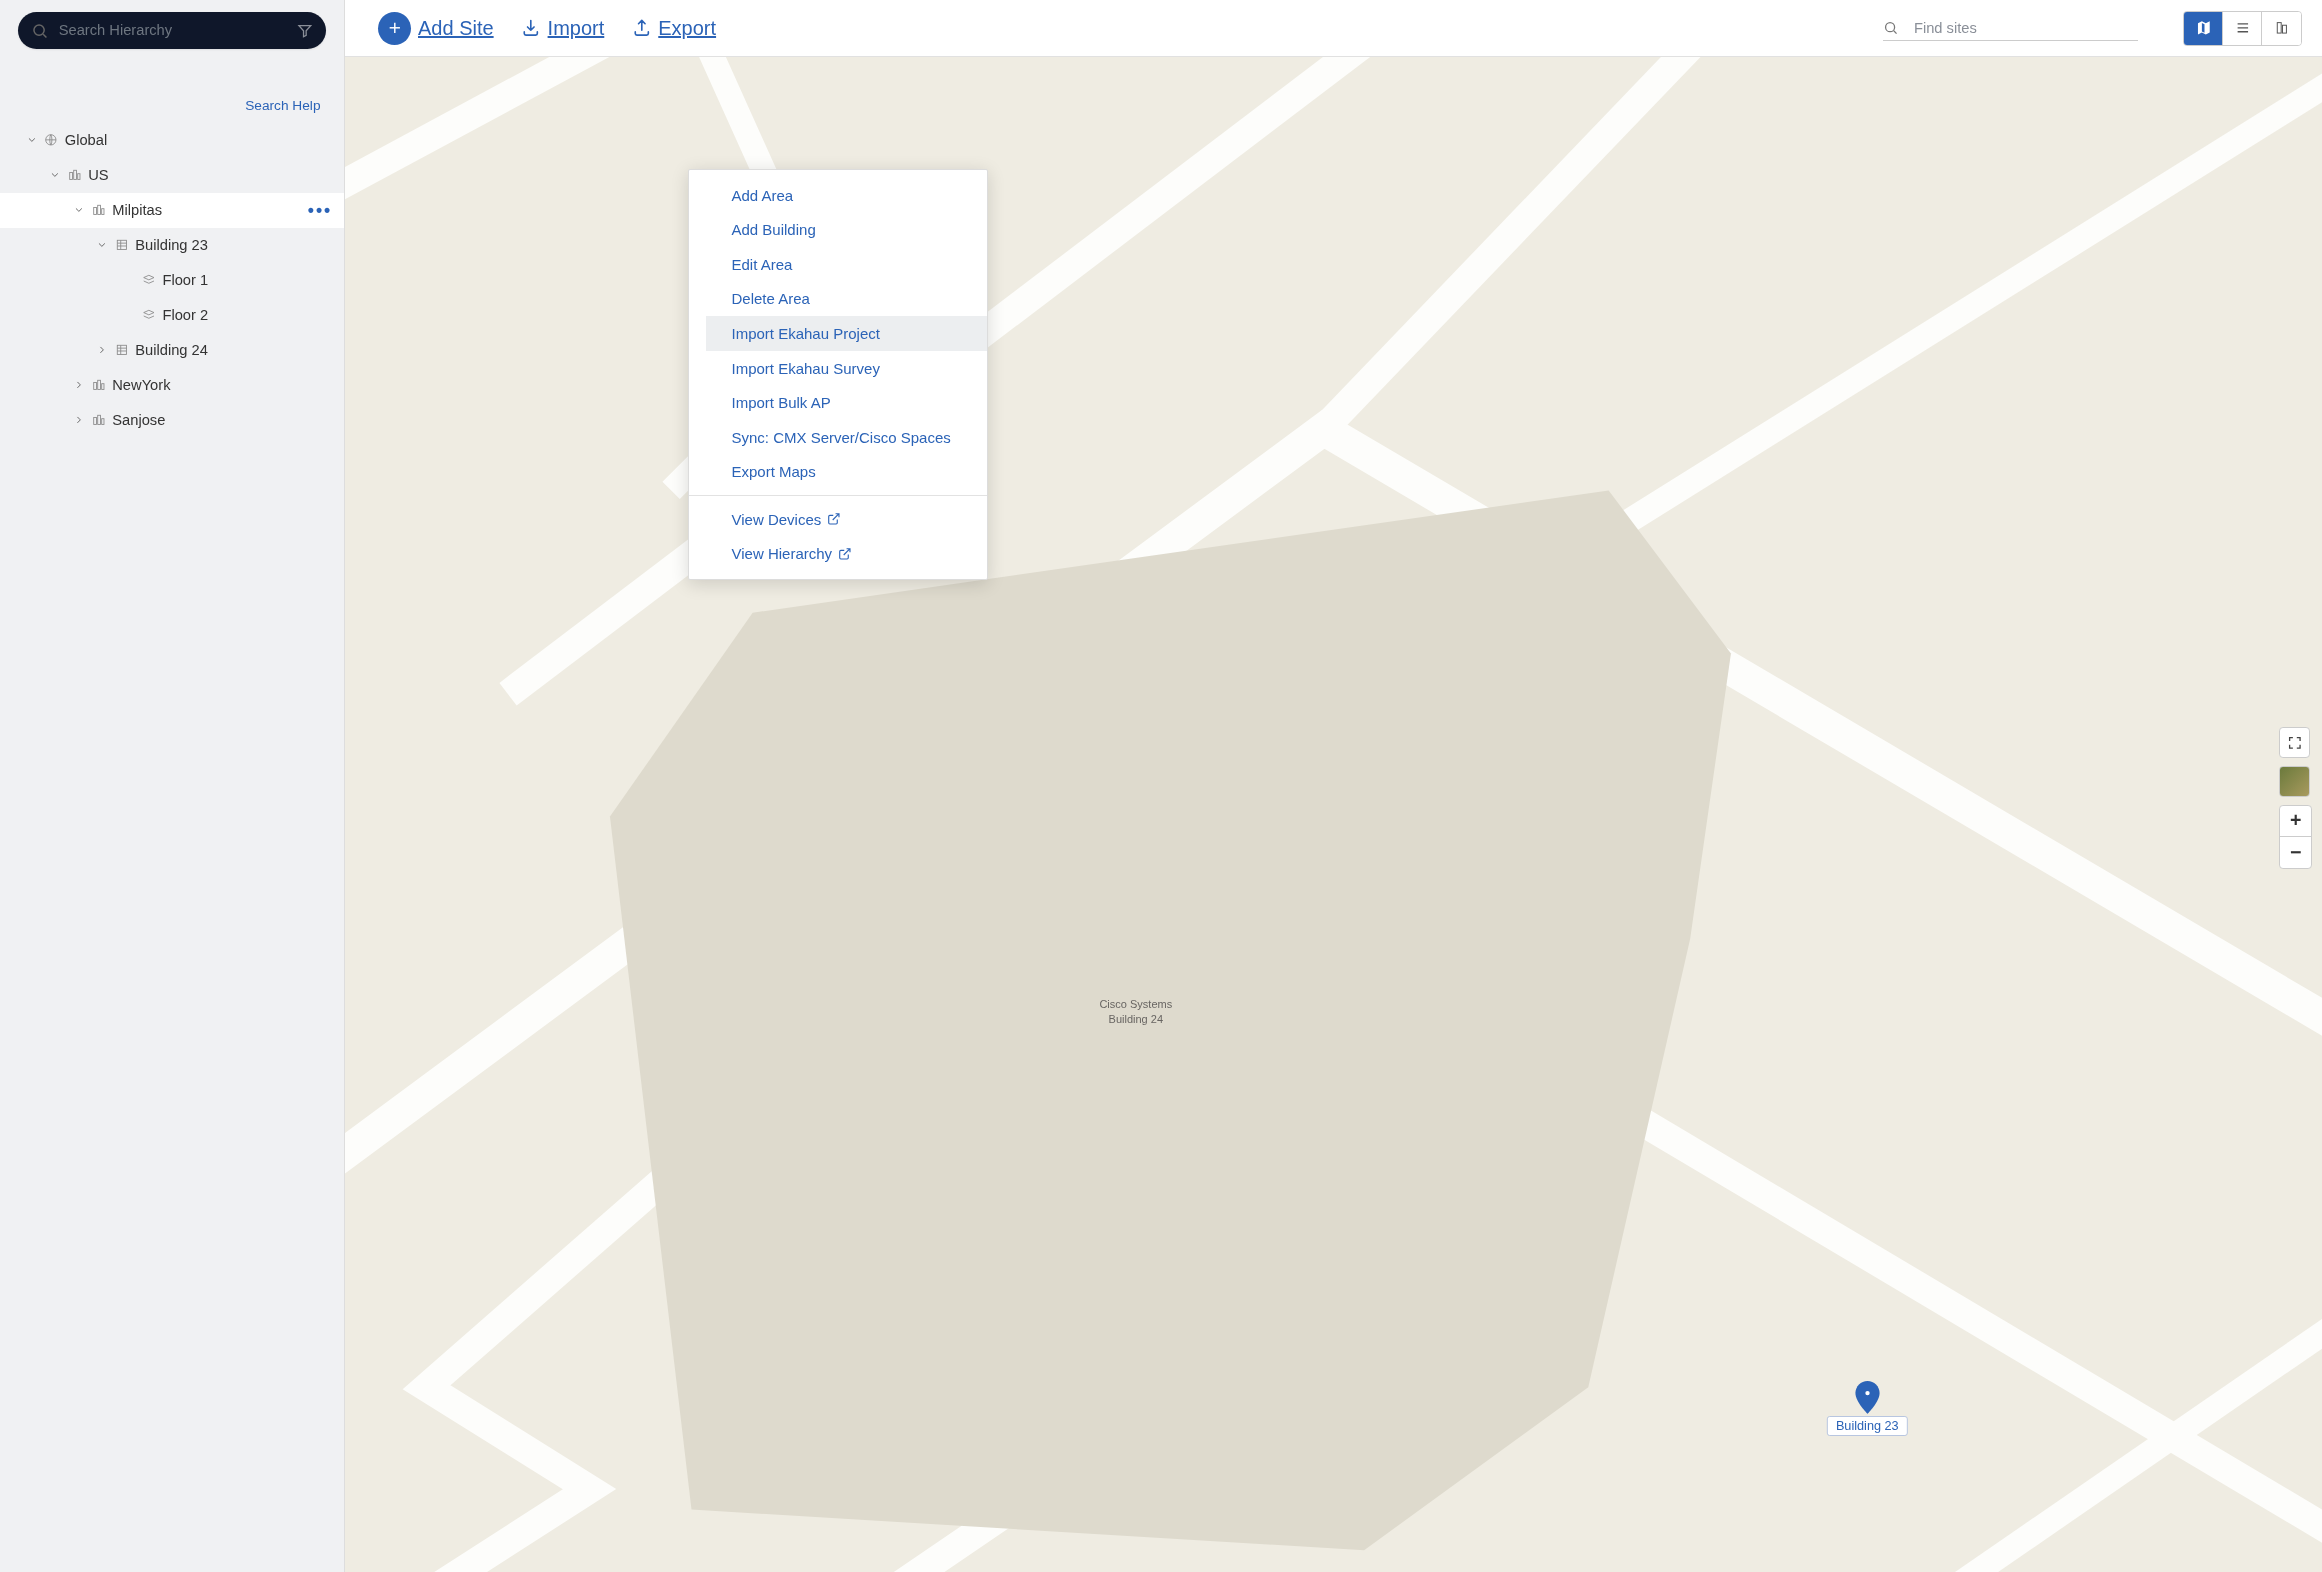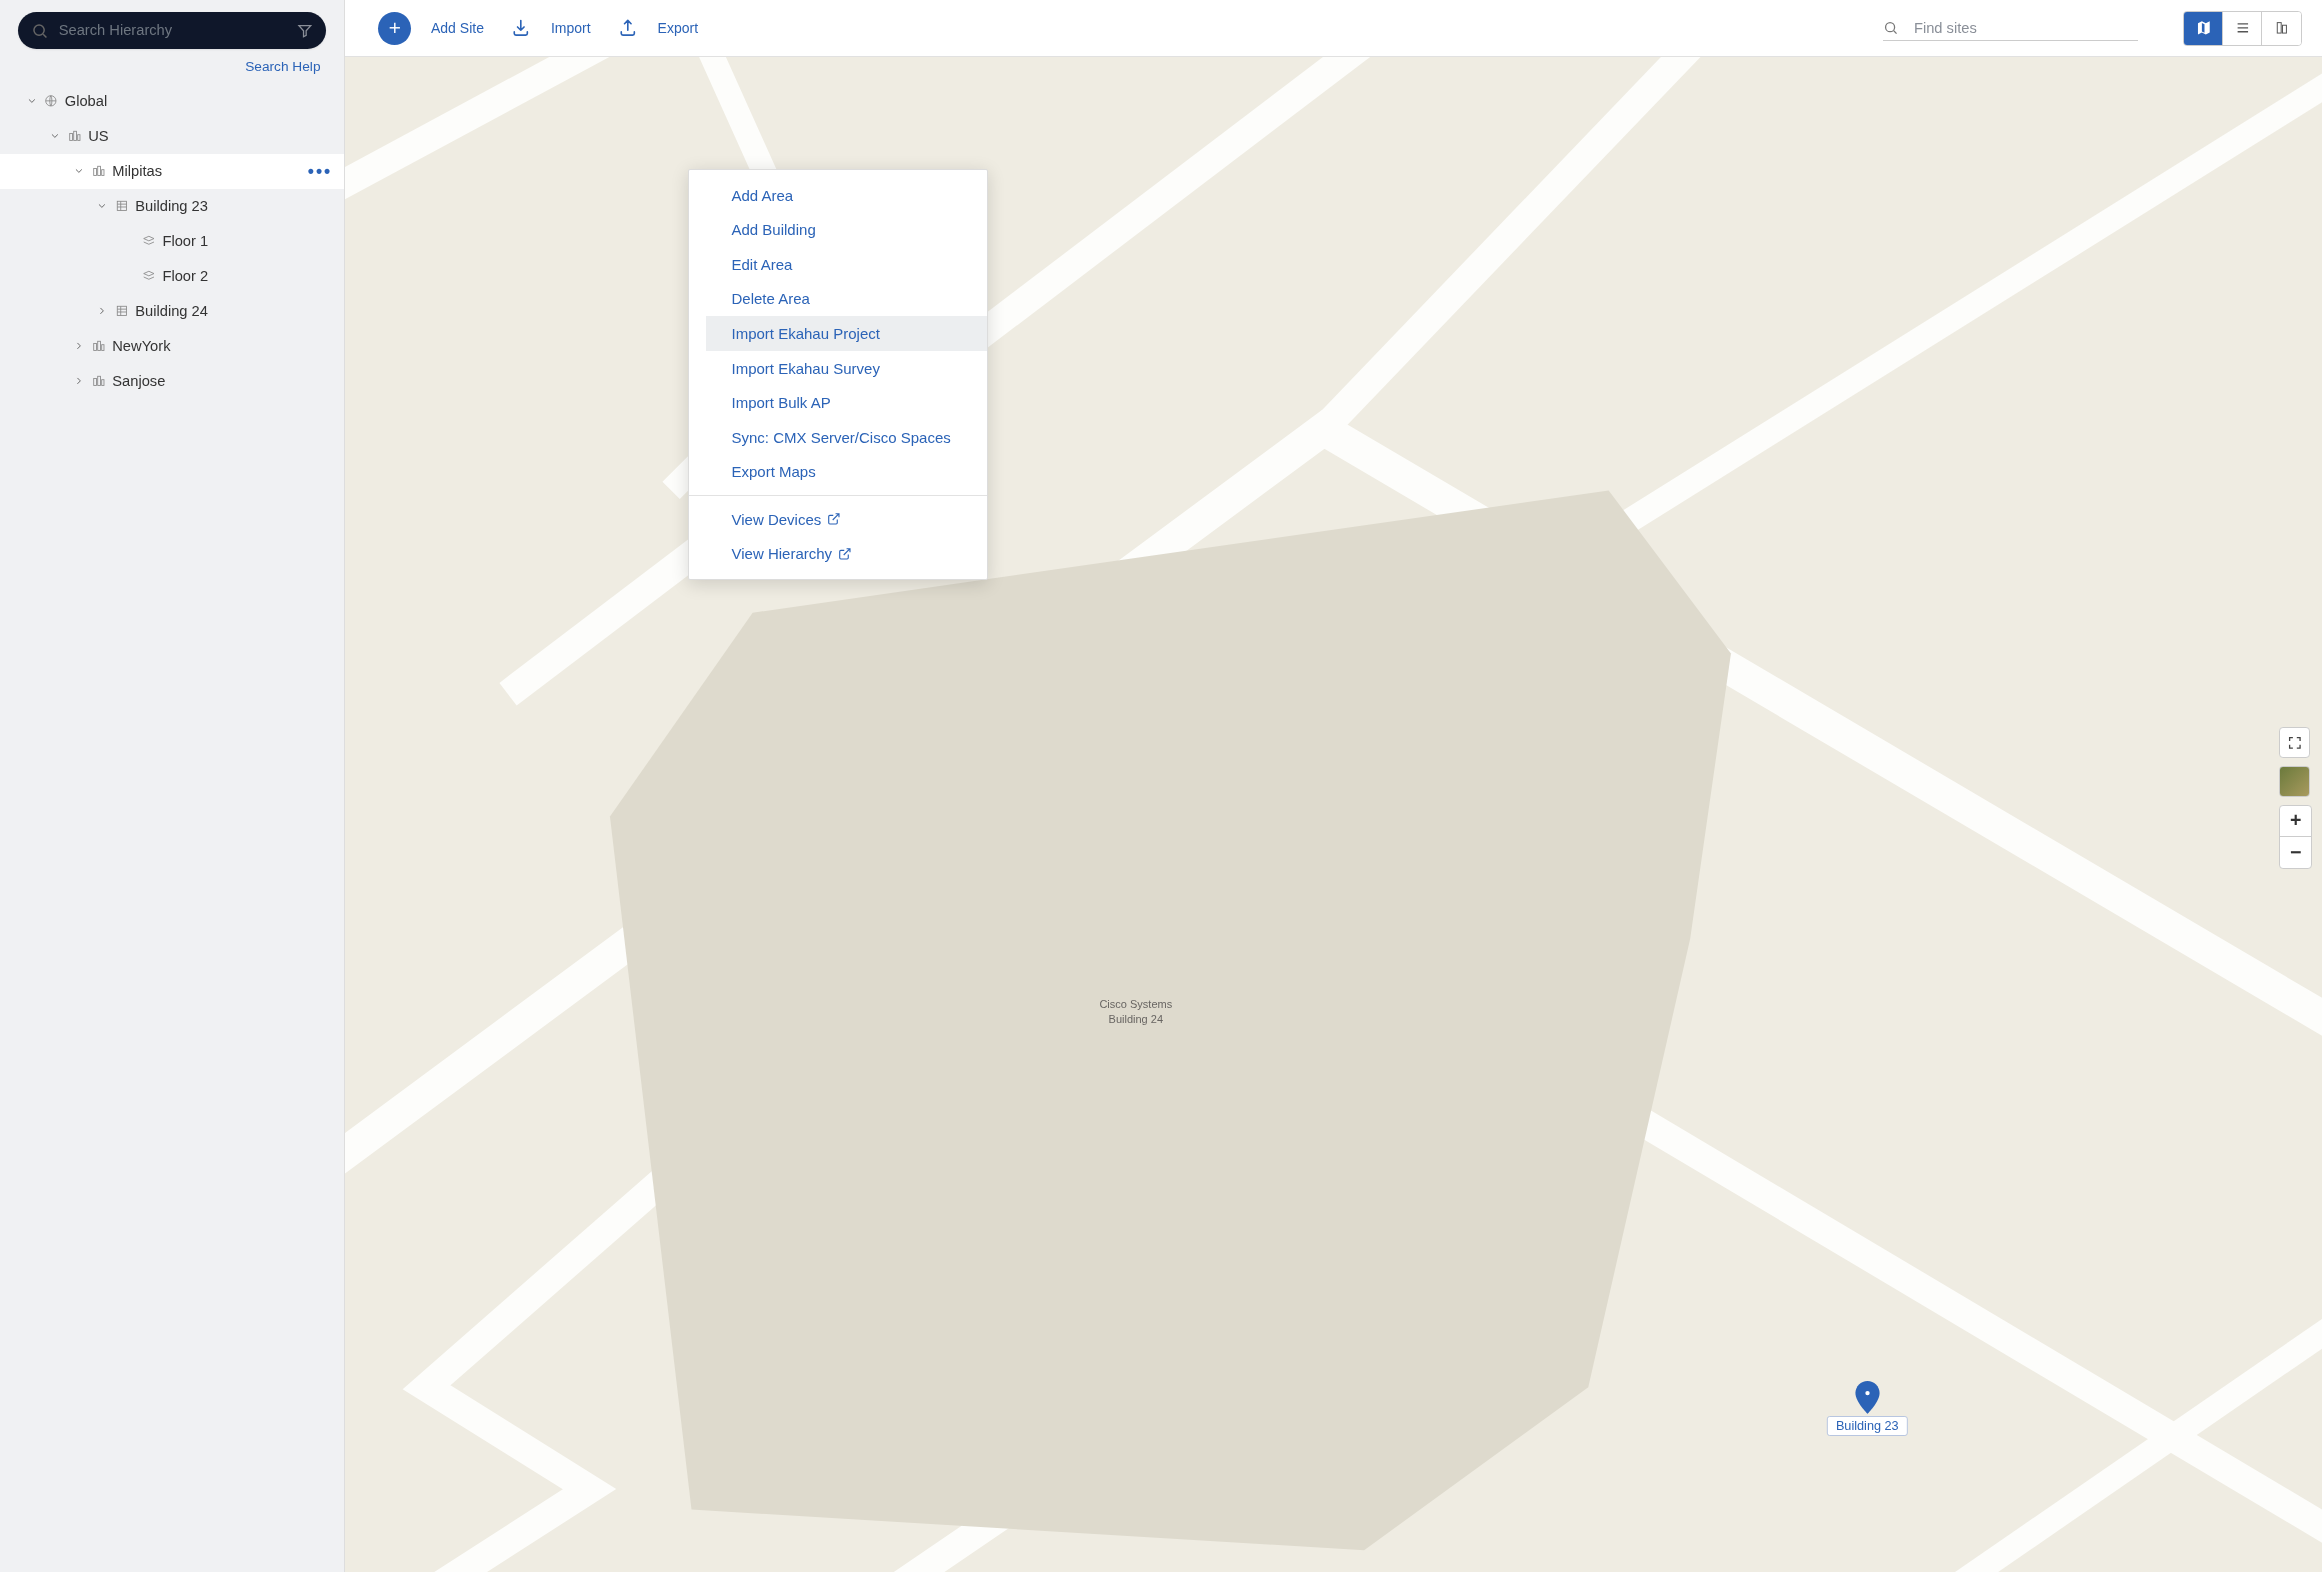--- a/index.html
+++ b/index.html
@@ -7,41 +7,41 @@
 body { display: flex; overflow: hidden; }
 
 
 .sidebar { width: 345px; min-width: 345px; background: #f0f1f3; border-right: 1px solid #ddd; display: flex; flex-direction: column; padding-top: 11.8px; }
 .search-wrap { padding: 0 17.6px 3.9px 17.6px; }
 .search-box { position: relative; background: #0f172a; border-radius: 979px; box-shadow: 0 1px 2px rgba(0,0,0,0.08); display: flex; align-items: center; padding: 9.8px 13.7px; }
 .search-icon-svg { width: 17.6px; height: 17.6px; margin-right: 9.8px; color: #666; }
 .search-input { border: none; outline: none; flex: 1; font-size: 14.7px; color: #6e7680; background: transparent; }
 .search-input::placeholder { color: #6e7680; }
 .filter-icon-svg { width: 15.7px; height: 15.7px; color: #8a8f98; }
-.search-help { text-align: right; padding: 5.9px 23.5px 9.8px 0; }
+.search-help { text-align: right; padding: 5.9px 23.5px 9.8px 0; margin-top: 39px; }
 .search-help a { color: #2b63b7; font-size: 13.7px; text-decoration: none; }
 
 
 .tree { flex: 1; overflow: auto; }
 .tree-row { display: flex; align-items: center; height: 35px; padding-right: 11.8px; cursor: pointer; position: relative; }
 .tree-row.selected { background: #fff; }
 .tree-label { font-size: 14.7px; color: #333; margin-left: 5.9px; white-space: nowrap; }
 .toggle-svg { width: 11.8px; height: 11.8px; color: #666; flex-shrink: 0; }
 .indent { display: inline-block; }
 .node-icon { width: 15.7px; height: 13.7px; margin-left: 5.9px; color: #888; display: inline-flex; align-items: center; justify-content: center; flex-shrink: 0; }
 .node-icon svg { width: 100%; height: 100%; }
 .more-dots { margin-left: auto; color: #2b63b7; letter-spacing: 2px; font-size: 17.6px; font-weight: bold; display: none; }
 .tree-row.selected .more-dots { display: inline; }
 
 
 .main { flex: 1; display: flex; flex-direction: column; position: relative; }
 
 
 .toolbar { height: 57px; background: #fff; border-bottom: 1px solid #e1e1e1; display: flex; align-items: center; padding: 0 19.6px 0 33px; gap: 27.4px; }
-.tb-btn { display: flex; align-items: center; gap: 20px; font-size: 14px; color: #2b63b7; cursor: pointer; }
+.tb-btn { display: flex; align-items: center; gap: 7px; font-size: 20px; color: #2b63b7; cursor: pointer; text-decoration: underline; }
 .tb-btn .plus-circle { width: 33px; height: 33px; border-radius: 50%; background: #2b63b7; display: flex; align-items: center; justify-content: center; color: #fff; }
 .tb-btn svg.tb-icon { width: 19.6px; height: 19.6px; color: #2b63b7; }
 .tb-spacer { flex: 1; }
 .find-wrap { display: flex; align-items: center; gap: 15px; border-bottom: 1px solid #ccc; padding: 3.9px 0; width: 255px; }
 .find-wrap input { border: none; outline: none; font-size: 14.7px; color: #6e7680; width: 100%; }
 .find-wrap input::placeholder { color: #8a8f98; }
 .find-wrap svg { width: 17.6px; height: 17.6px; color: #777; }
 .view-toggle { display: flex; border: 1px solid #ccc; border-radius: 3.9px; overflow: hidden; margin-left: 17.6px; }
 .view-toggle .seg { width: 39px; height: 33px; display: flex; align-items: center; justify-content: center; color: #555; border-right: 1px solid #ccc; cursor: pointer; background: #fff; }
 .view-toggle .seg:last-child { border-right: none; }

